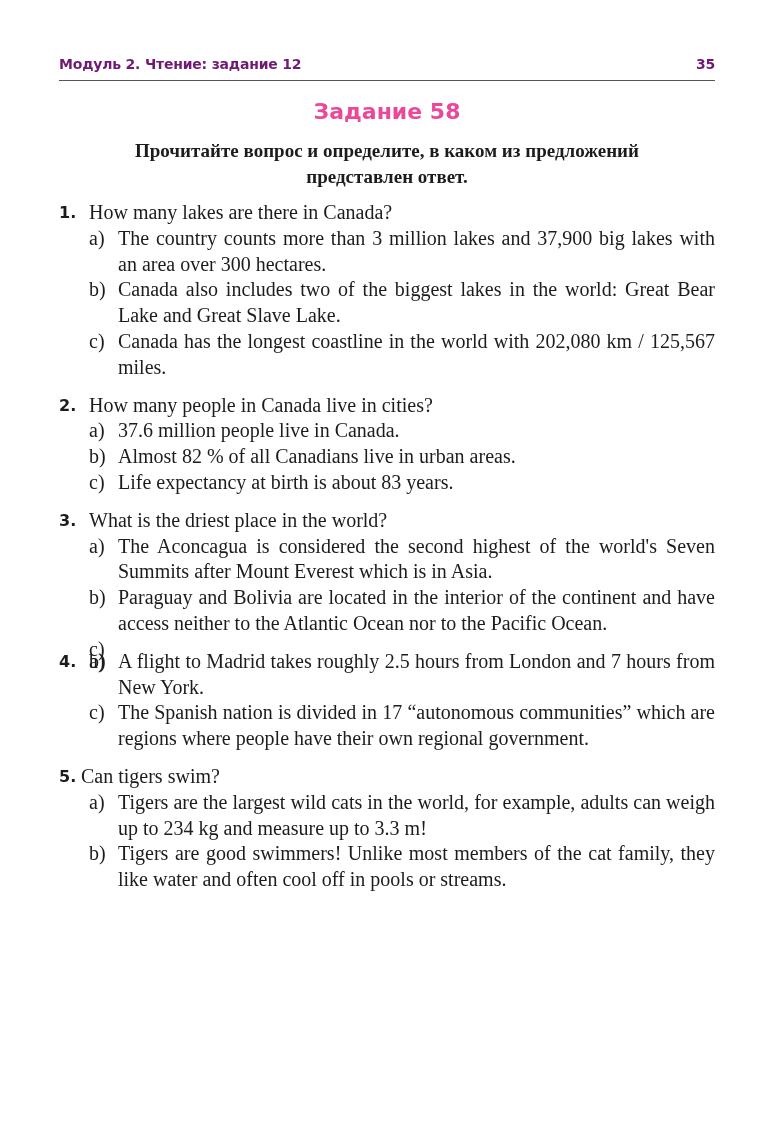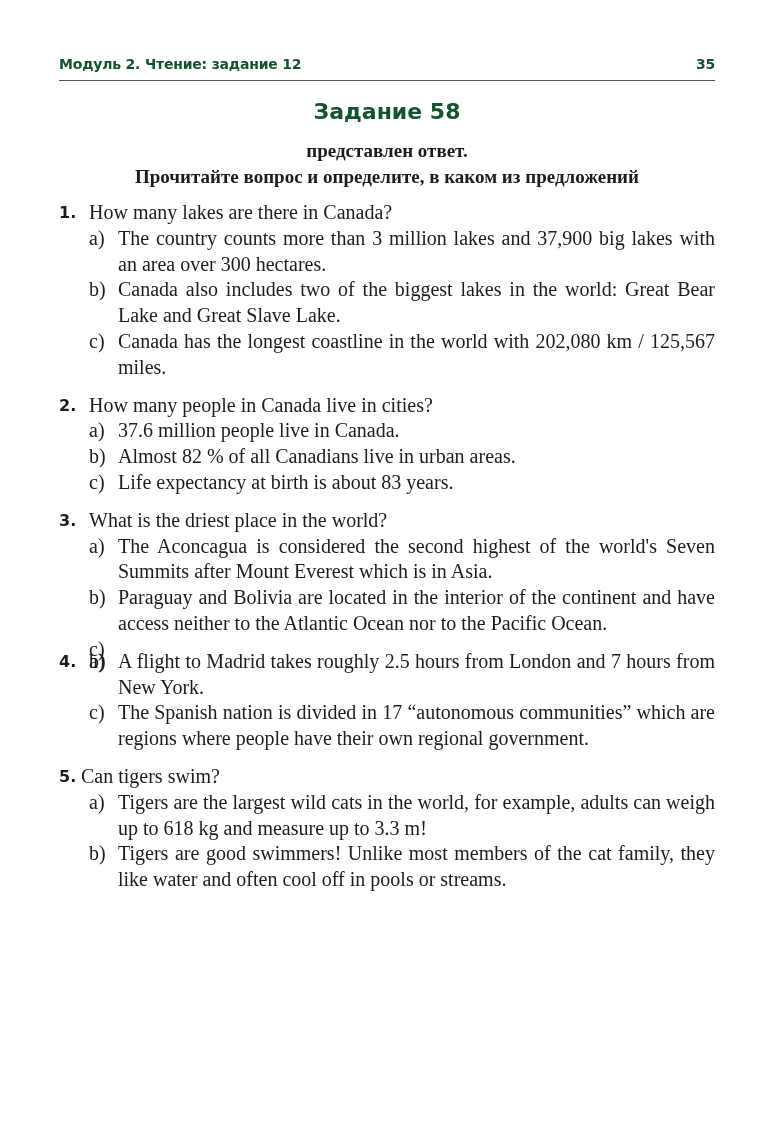--- a/index.html
+++ b/index.html
@@ -23,42 +23,42 @@
     .running-head {
       position: absolute;
       top: 56px;
       left: 0;
       width: 656px;
       height: 22px;
       font-family: "DejaVu Sans", sans-serif;
       font-weight: bold;
       font-size: 14px;
       letter-spacing: -0.2px;
-      color: #14532d;
+      color: #701a75;
     }
     .running-head .left { position: absolute; left: 0; top: 0; }
     .running-head .right { position: absolute; right: 0; top: 0; }
     .head-rule {
       position: absolute;
       top: 80px;
       left: 0;
       width: 656px;
       height: 0;
       border-top: 1.5px solid #555;
     }
     .task-title {
       position: absolute;
       top: 99px;
       left: 0;
       width: 656px;
       text-align: center;
       font-family: "DejaVu Sans", sans-serif;
       font-weight: bold;
       font-size: 22px;
-      color: #14532d;
+      color: #ec4899;
     }
     .instruction {
       position: absolute;
       top: 138px;
       left: 40px;
       width: 576px;
       text-align: center;
       font-family: "Liberation Serif", serif;
       font-weight: bold;
       font-size: 19px;
@@ -104,22 +104,22 @@
 <div class="page">
   <div class="running-head">
     <span class="left">Модуль 2. Чтение: задание 12</span>
     <span class="right">35</span>
   </div>
   <div class="head-rule"></div>
 
   <div class="task-title">Задание 58</div>
 
   <div class="instruction">
+    <div>Прочитайте вопрос и определите, в каком из предложений</div>
     <div>представлен ответ.</div>
-    <div>Прочитайте вопрос и определите, в каком из предложений</div>
   </div>
 
   <div class="questions">
 
     <div class="q">
       <div class="q-head">
         <span class="q-num">1.</span>
         <span>How many lakes are there in Canada?</span>
       </div>
       <div class="opt">
@@ -190,21 +190,21 @@
       </div>
     </div>
 
     <div class="q q5">
       <div class="q-head">
         <span class="q-num">5.</span>
         <span>Can tigers swim?</span>
       </div>
       <div class="opt">
         <span class="opt-letter">a)</span>
-        <span>Tigers are the largest wild cats in the world, for example, adults can weigh up to 618 kg and measure up to 3.3 m!</span>
+        <span>Tigers are the largest wild cats in the world, for example, adults can weigh up to 234 kg and measure up to 3.3 m!</span>
       </div>
       <div class="opt">
         <span class="opt-letter">b)</span>
         <span>Tigers are good swimmers! Unlike most members of the cat family, they like water and often cool off in pools or streams.</span>
       </div>
     </div>
 
   </div>
 </div>
 

